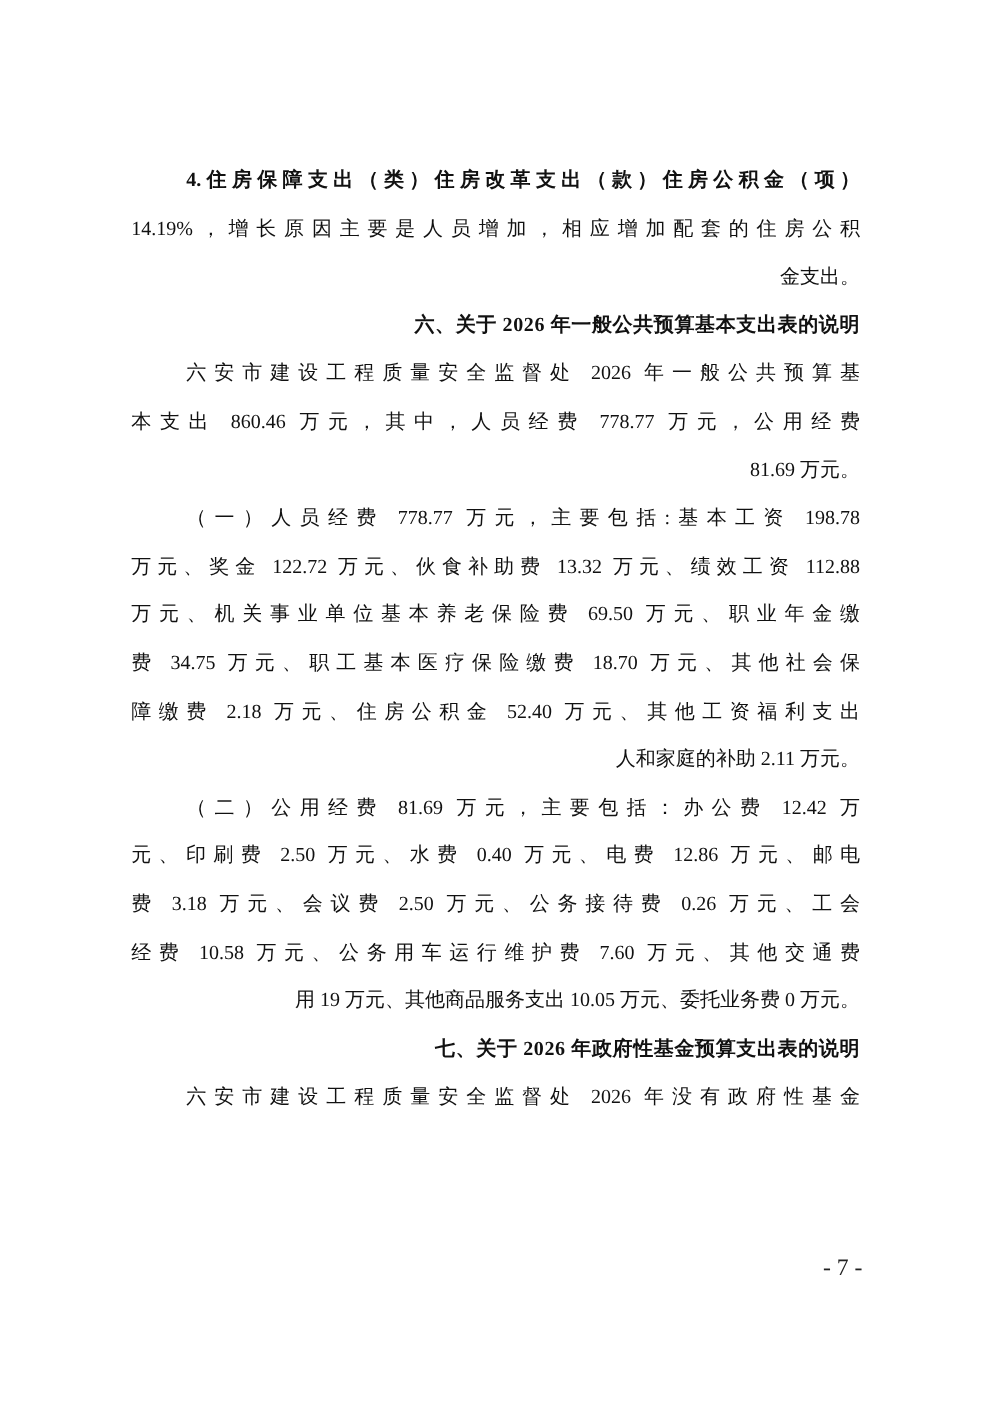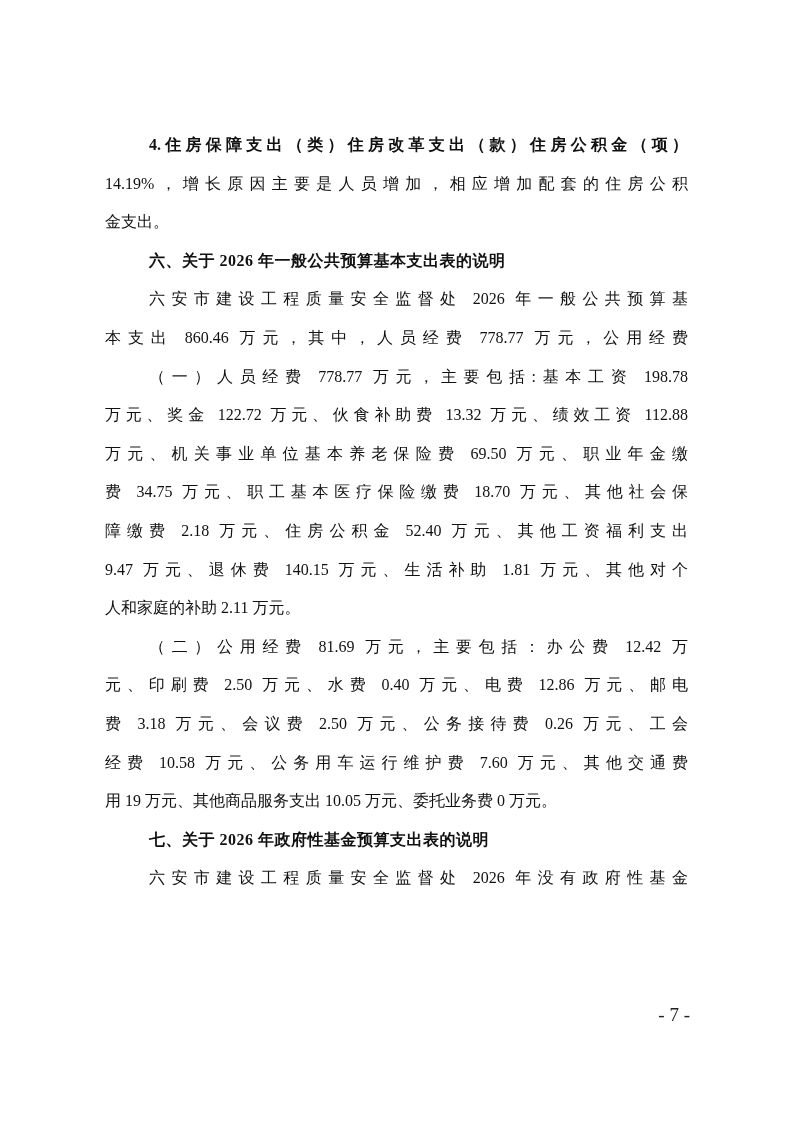--- a/index.html
+++ b/index.html
@@ -16,21 +16,21 @@
   .content {
     position: absolute;
     left: 105px;
     top: 126px;
     width: 583px;
     font-size: 16px;
     line-height: 38.6px;
   }
   .line {
     width: 100%;
-    text-align: left;
+    text-align: right;
   }
   .line.fill {
     text-align: justify;
     text-align-last: justify;
     text-justify: inter-character;
   }
   .line.bold { font-weight: 700; }
   .line.indent { text-indent: 44px; }
   .line.heading {
     font-family: Liberation Serif, serif;
@@ -50,26 +50,26 @@
 <body>
 
 <div class="page" style="background: rgb(255, 255, 255); color: rgb(17, 17, 17);">
   <div class="content" id="doc-content">
       <div class="line bold indent fill">4.住房保障支出（类）住房改革支出（款）住房公积金（项）</div>
       <div class="line fill">14.19%，增长原因主要是人员增加，相应增加配套的住房公积</div>
       <div class="line">金支出。</div>
       <div class="line bold indent heading">六、关于 2026 年一般公共预算基本支出表的说明</div>
       <div class="line indent fill">六安市建设工程质量安全监督处 2026 年一般公共预算基</div>
       <div class="line fill">本支出 860.46 万元，其中，人员经费 778.77 万元，公用经费</div>
+      <div class="line">81.69 万元。</div>
       <div class="line indent fill">（一）人员经费 778.77 万元，主要包括:基本工资 198.78</div>
       <div class="line fill">万元、奖金 122.72 万元、伙食补助费 13.32 万元、绩效工资 112.88</div>
       <div class="line fill">万元、机关事业单位基本养老保险费 69.50 万元、职业年金缴</div>
       <div class="line fill">费 34.75 万元、职工基本医疗保险缴费 18.70 万元、其他社会保</div>
       <div class="line fill">障缴费 2.18 万元、住房公积金 52.40 万元、其他工资福利支出</div>
-      <div class="line fill">9.47 万元、退休费 140.15 万元、生活补助 1.81 万元、其他对个</div>
       <div class="line">人和家庭的补助 2.11 万元。</div>
       <div class="line indent fill">（二）公用经费 81.69 万元，主要包括：办公费 12.42 万</div>
       <div class="line fill">元、印刷费 2.50 万元、水费 0.40 万元、电费 12.86 万元、邮电</div>
       <div class="line fill">费 3.18 万元、会议费 2.50 万元、公务接待费 0.26 万元、工会</div>
       <div class="line fill">经费 10.58 万元、公务用车运行维护费 7.60 万元、其他交通费</div>
       <div class="line">用 19 万元、其他商品服务支出 10.05 万元、委托业务费 0 万元。</div>
       <div class="line bold indent heading">七、关于 2026 年政府性基金预算支出表的说明</div>
       <div class="line indent fill">六安市建设工程质量安全监督处 2026 年没有政府性基金</div>
     </div>
   <div class="page-number">- 7 -</div>

